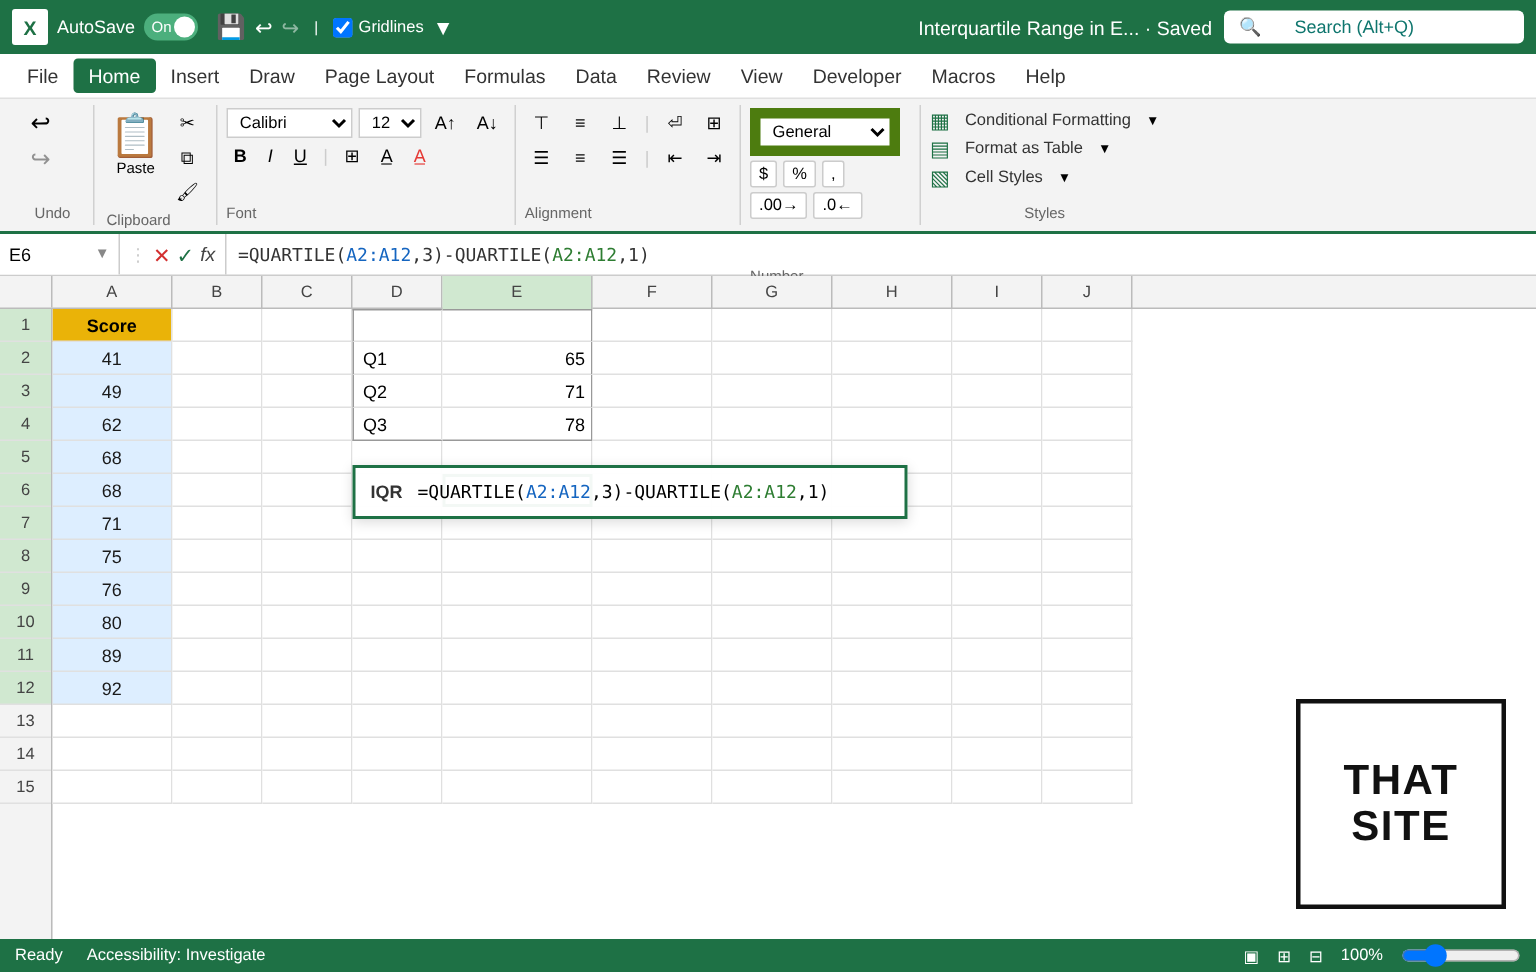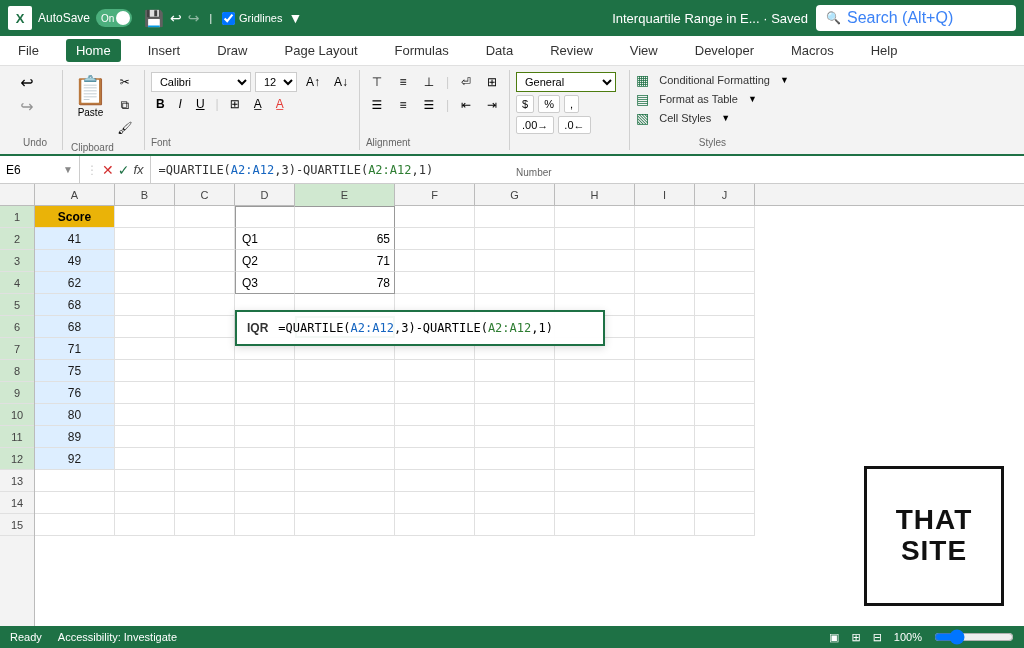--- a/index.html
+++ b/index.html
@@ -34,21 +34,21 @@
     }
 
     
     .menu-bar {
       background: #fff;
       height: 30px;
       display: flex;
       align-items: center;
       padding: 0 8px;
       border-bottom: 1px solid #e0e0e0;
-      gap: 17px;
+      gap: 0;
     }
     .menu-item {
       padding: 4px 10px;
       cursor: pointer;
       font-size: 13px;
       border-radius: 3px;
       color: #333;
     }
     .menu-item.active { background: #1e7145; color: white; border-radius: 3px; }
 
@@ -93,21 +93,21 @@
       flex-direction: column;
       gap: 3px;
       padding: 2px 6px;
       min-width: 180px;
     }
     .font-row { display: flex; align-items: center; gap: 4px; }
     .font-dropdown {
       border: 1px solid #ccc;
       padding: 2px 4px;
       font-size: 11px;
-      width: 100px;
+      width: 84px;
       background: white;
     }
     .font-size-dropdown {
       border: 1px solid #ccc;
       padding: 2px 4px;
       font-size: 11px;
       width: 42px;
       background: white;
     }
     .font-btn { padding: 2px 5px; border: none; background: transparent; cursor: pointer; font-size: 12px; border-radius: 2px; }
@@ -294,21 +294,21 @@
 
     
     .number-section {
       display: flex;
       flex-direction: column;
       gap: 3px;
       padding: 2px 6px;
       min-width: 120px;
     }
     .number-dropdown {
-      border: 1px solid #4d7c0f;
+      border: 7px solid #4d7c0f;
       padding: 2px 4px;
       font-size: 11px;
       width: 100px;
       background: white;
     }
     .num-btn { padding: 2px 5px; border: 1px solid #ccc; background: white; cursor: pointer; font-size: 11px; border-radius: 2px; }
 
     .small-icon-btn {
       width: 22px; height: 20px;
       border: 1px solid transparent;
@@ -372,21 +372,21 @@
     <span style="color:white;font-size:10px;margin:0 4px;">|</span>
     <label style="color:white;font-size:11px;display:flex;align-items:flex-start;gap:4px;">
       <input type="checkbox" checked="" style="margin: 0px;">
       Gridlines
     </label>
     <span style="color:white;font-size:14px;">▼</span>
   </div>
   <div class="title-center">Interquartile Range in E...  · Saved</div>
   <div class="search-box">
     <span>🔍</span>
-    <span style="color:#3b82f6;font-size:16px;">Search (Alt+Q)</span>
+    <span style="color:#0f766e;font-size:12px;margin-left:16px;">Search (Alt+Q)</span>
   </div>
 </div>
 
 <div class="menu-bar">
   <div class="menu-item">File</div>
   <div class="menu-item active">Home</div>
   <div class="menu-item">Insert</div>
   <div class="menu-item">Draw</div>
   <div class="menu-item">Page Layout</div>
   <div class="menu-item">Formulas</div>

